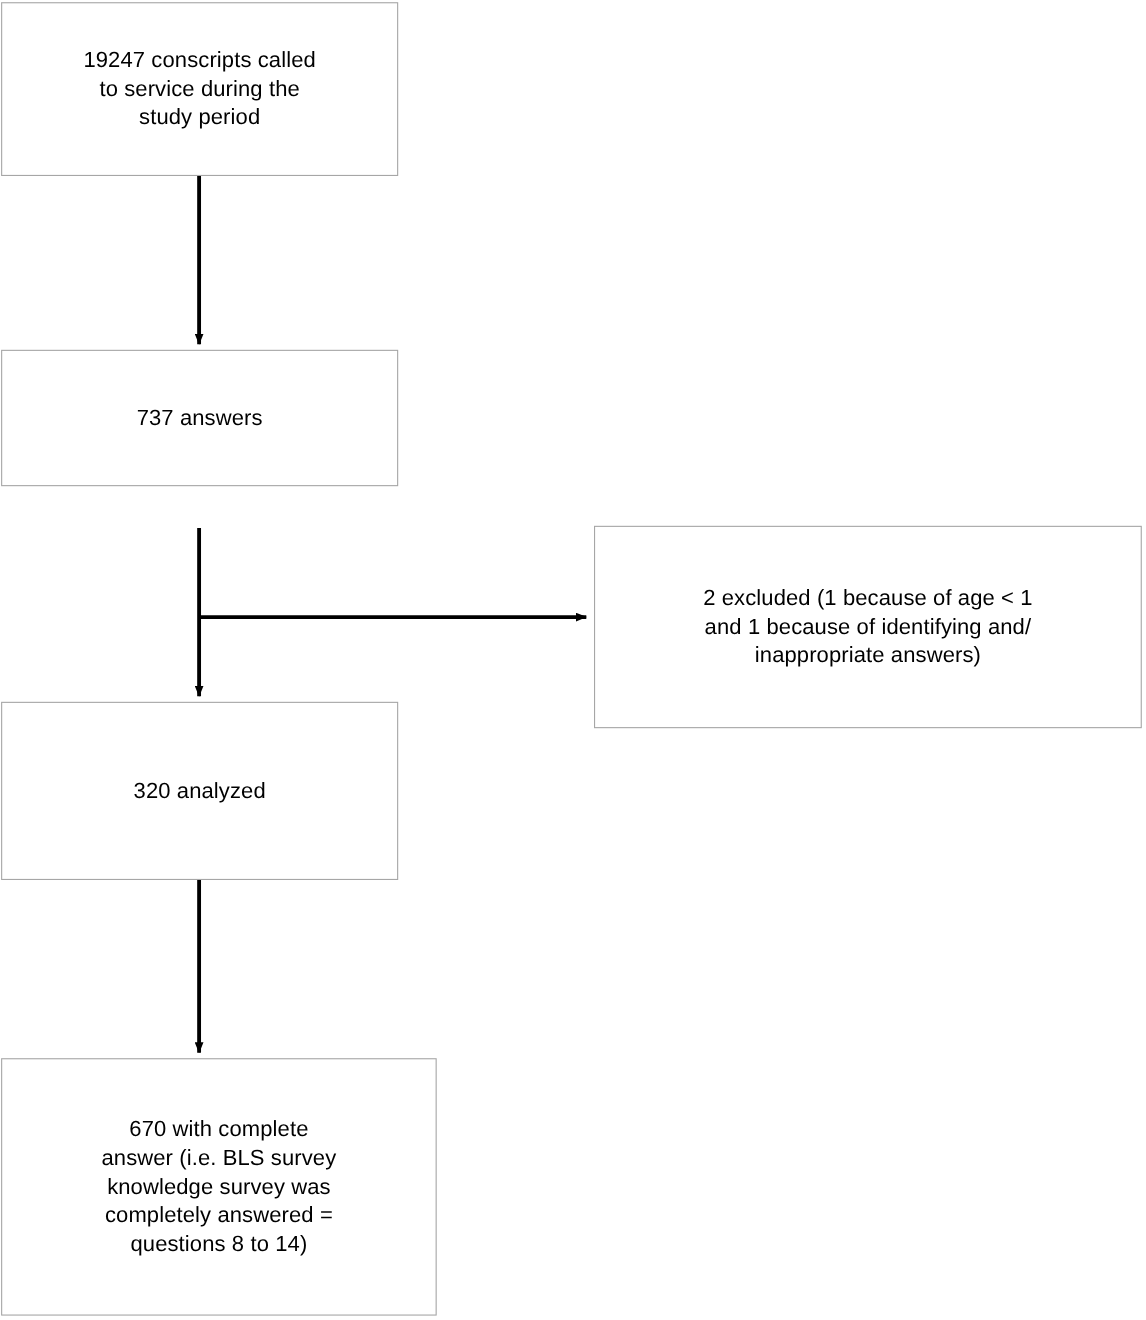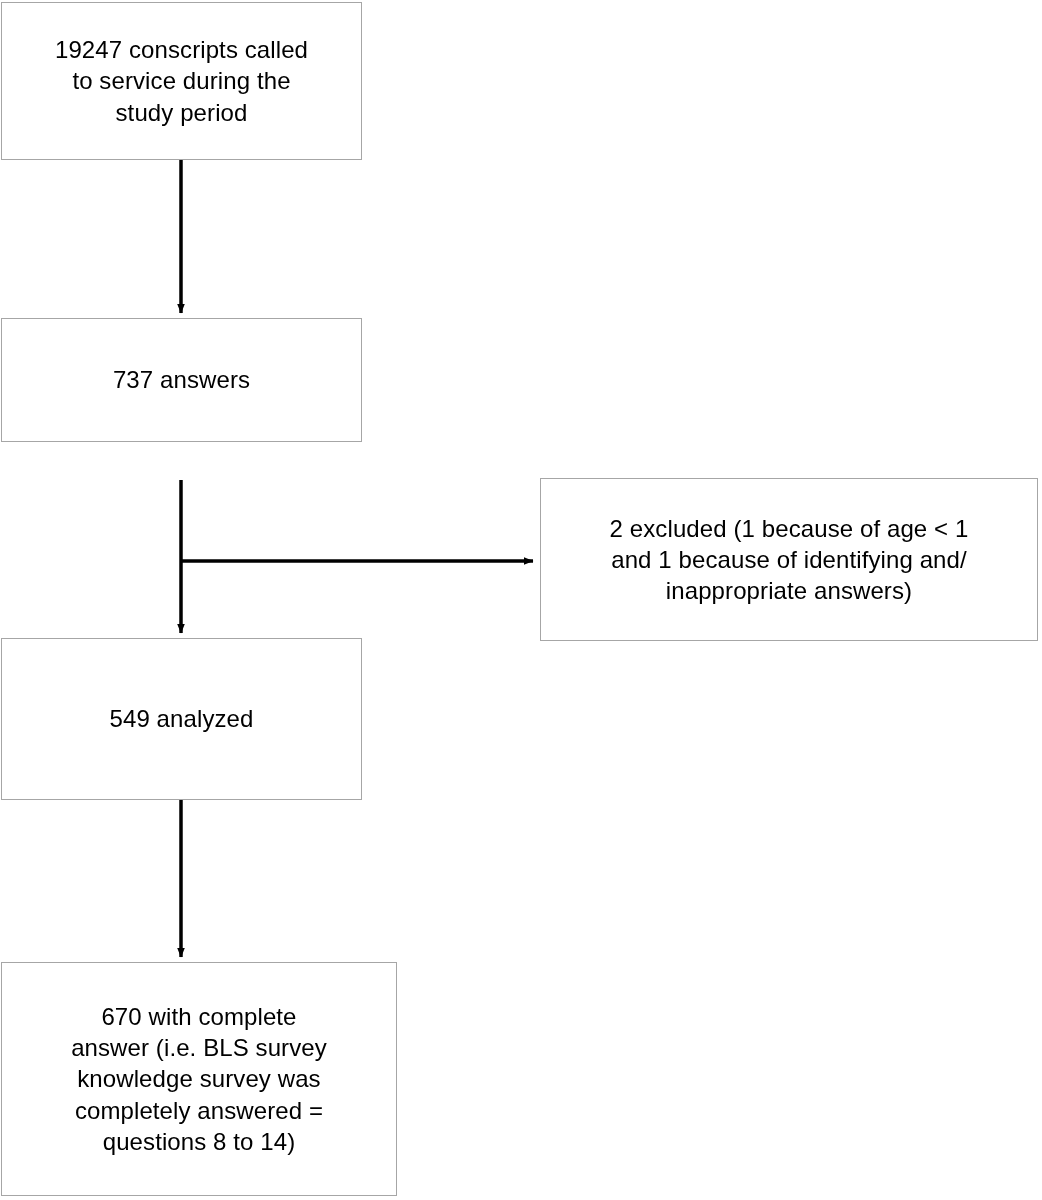--- a/index.html
+++ b/index.html
@@ -22,33 +22,33 @@
     border: 1.5px solid #a6a6a6;
     display: flex;
     align-items: center;
     justify-content: center;
     text-align: center;
   }
   .node-text {
     display: block;
     width: 100%;
     color: #000000;
-    font-size: 24px;
+    font-size: 20px;
     line-height: 1.30;
     letter-spacing: 0.1px;
     padding: 0 10px;
     box-sizing: border-box;
     white-space: pre-line;
   }
   
   #box-enrolled  { left: 1px;   top: 2px;    width: 361px; height: 158px; }
   #box-answers   { left: 1px;   top: 318px;  width: 361px; height: 124px; }
   #box-analyzed  { left: 1px;   top: 638px;  width: 361px; height: 162px; }
   #box-complete  { left: 1px;   top: 962px;  width: 396px; height: 234px; }
-  #box-excluded  { left: 540px; top: 478px;  width: 498px; height: 163px; }
+  #box-excluded  { left: 540px; top: 478px;  width: 498px; height: 184px; }
 
   #connector-layer {
     position: absolute;
     left: 0;
     top: 0;
     width: 1042px;
     height: 1200px;
     pointer-events: none;
   }
 </style>
@@ -91,21 +91,21 @@
     <span class="node-text">737 answers</span>
   </div>
 
   <div class="node-box" id="box-excluded">
     <span class="node-text">2 excluded (1 because of age &lt; 1
 and 1 because of identifying and/
 inappropriate answers)</span>
   </div>
 
   <div class="node-box" id="box-analyzed">
-    <span class="node-text">549 analyzed</span>
+    <span class="node-text">320 analyzed</span>
   </div>
 
   <div class="node-box" id="box-complete">
     <span class="node-text">670 with complete
 answer (i.e. BLS survey
 knowledge survey was
 completely answered =
 questions 8 to 14)</span>
   </div>
 

